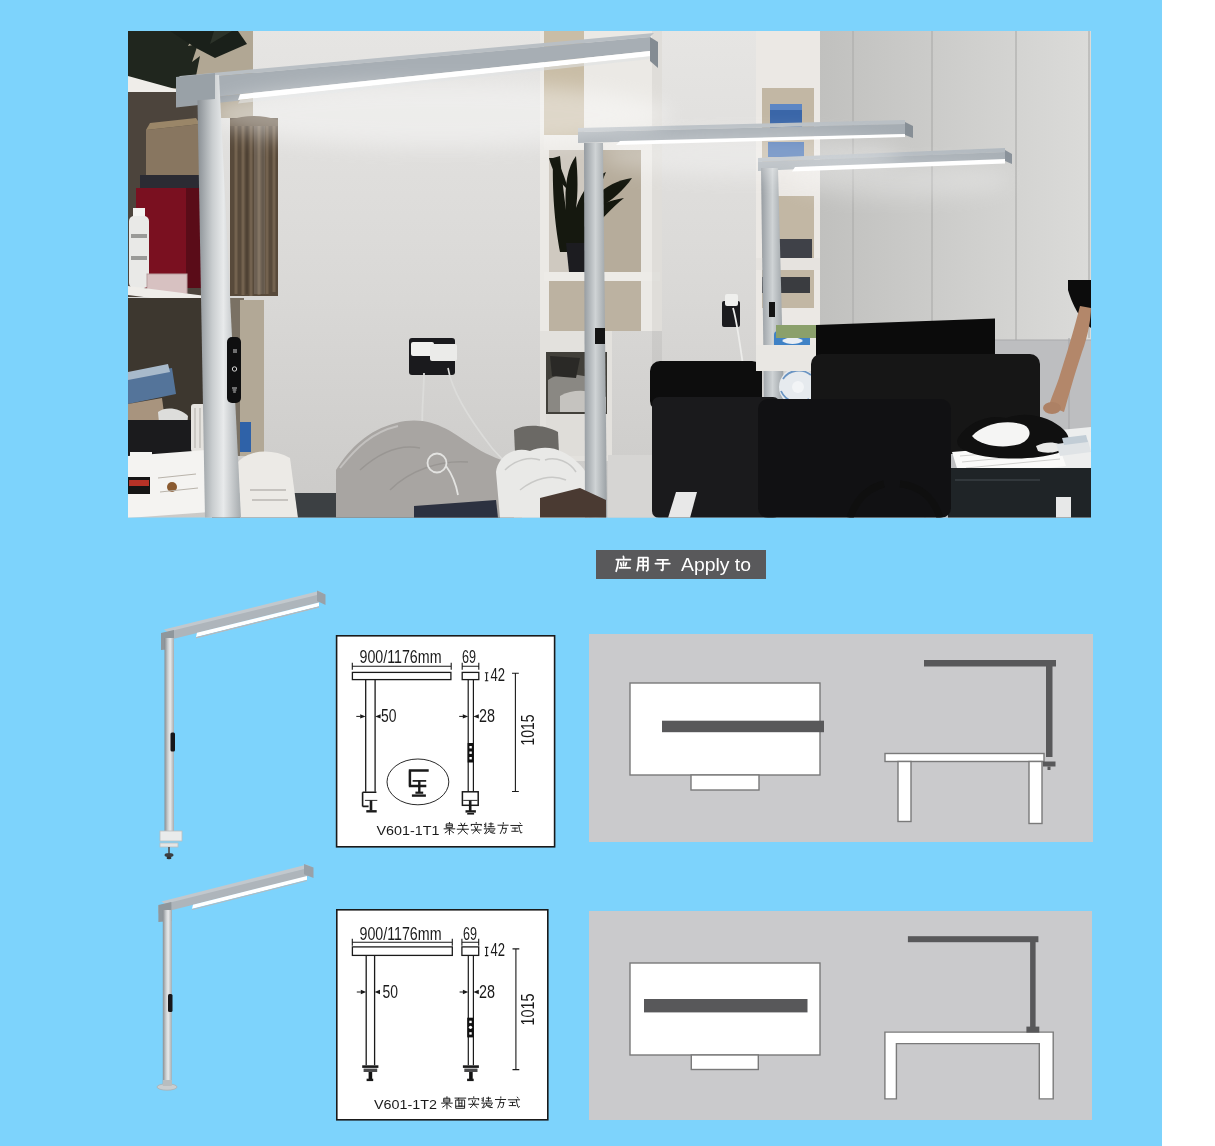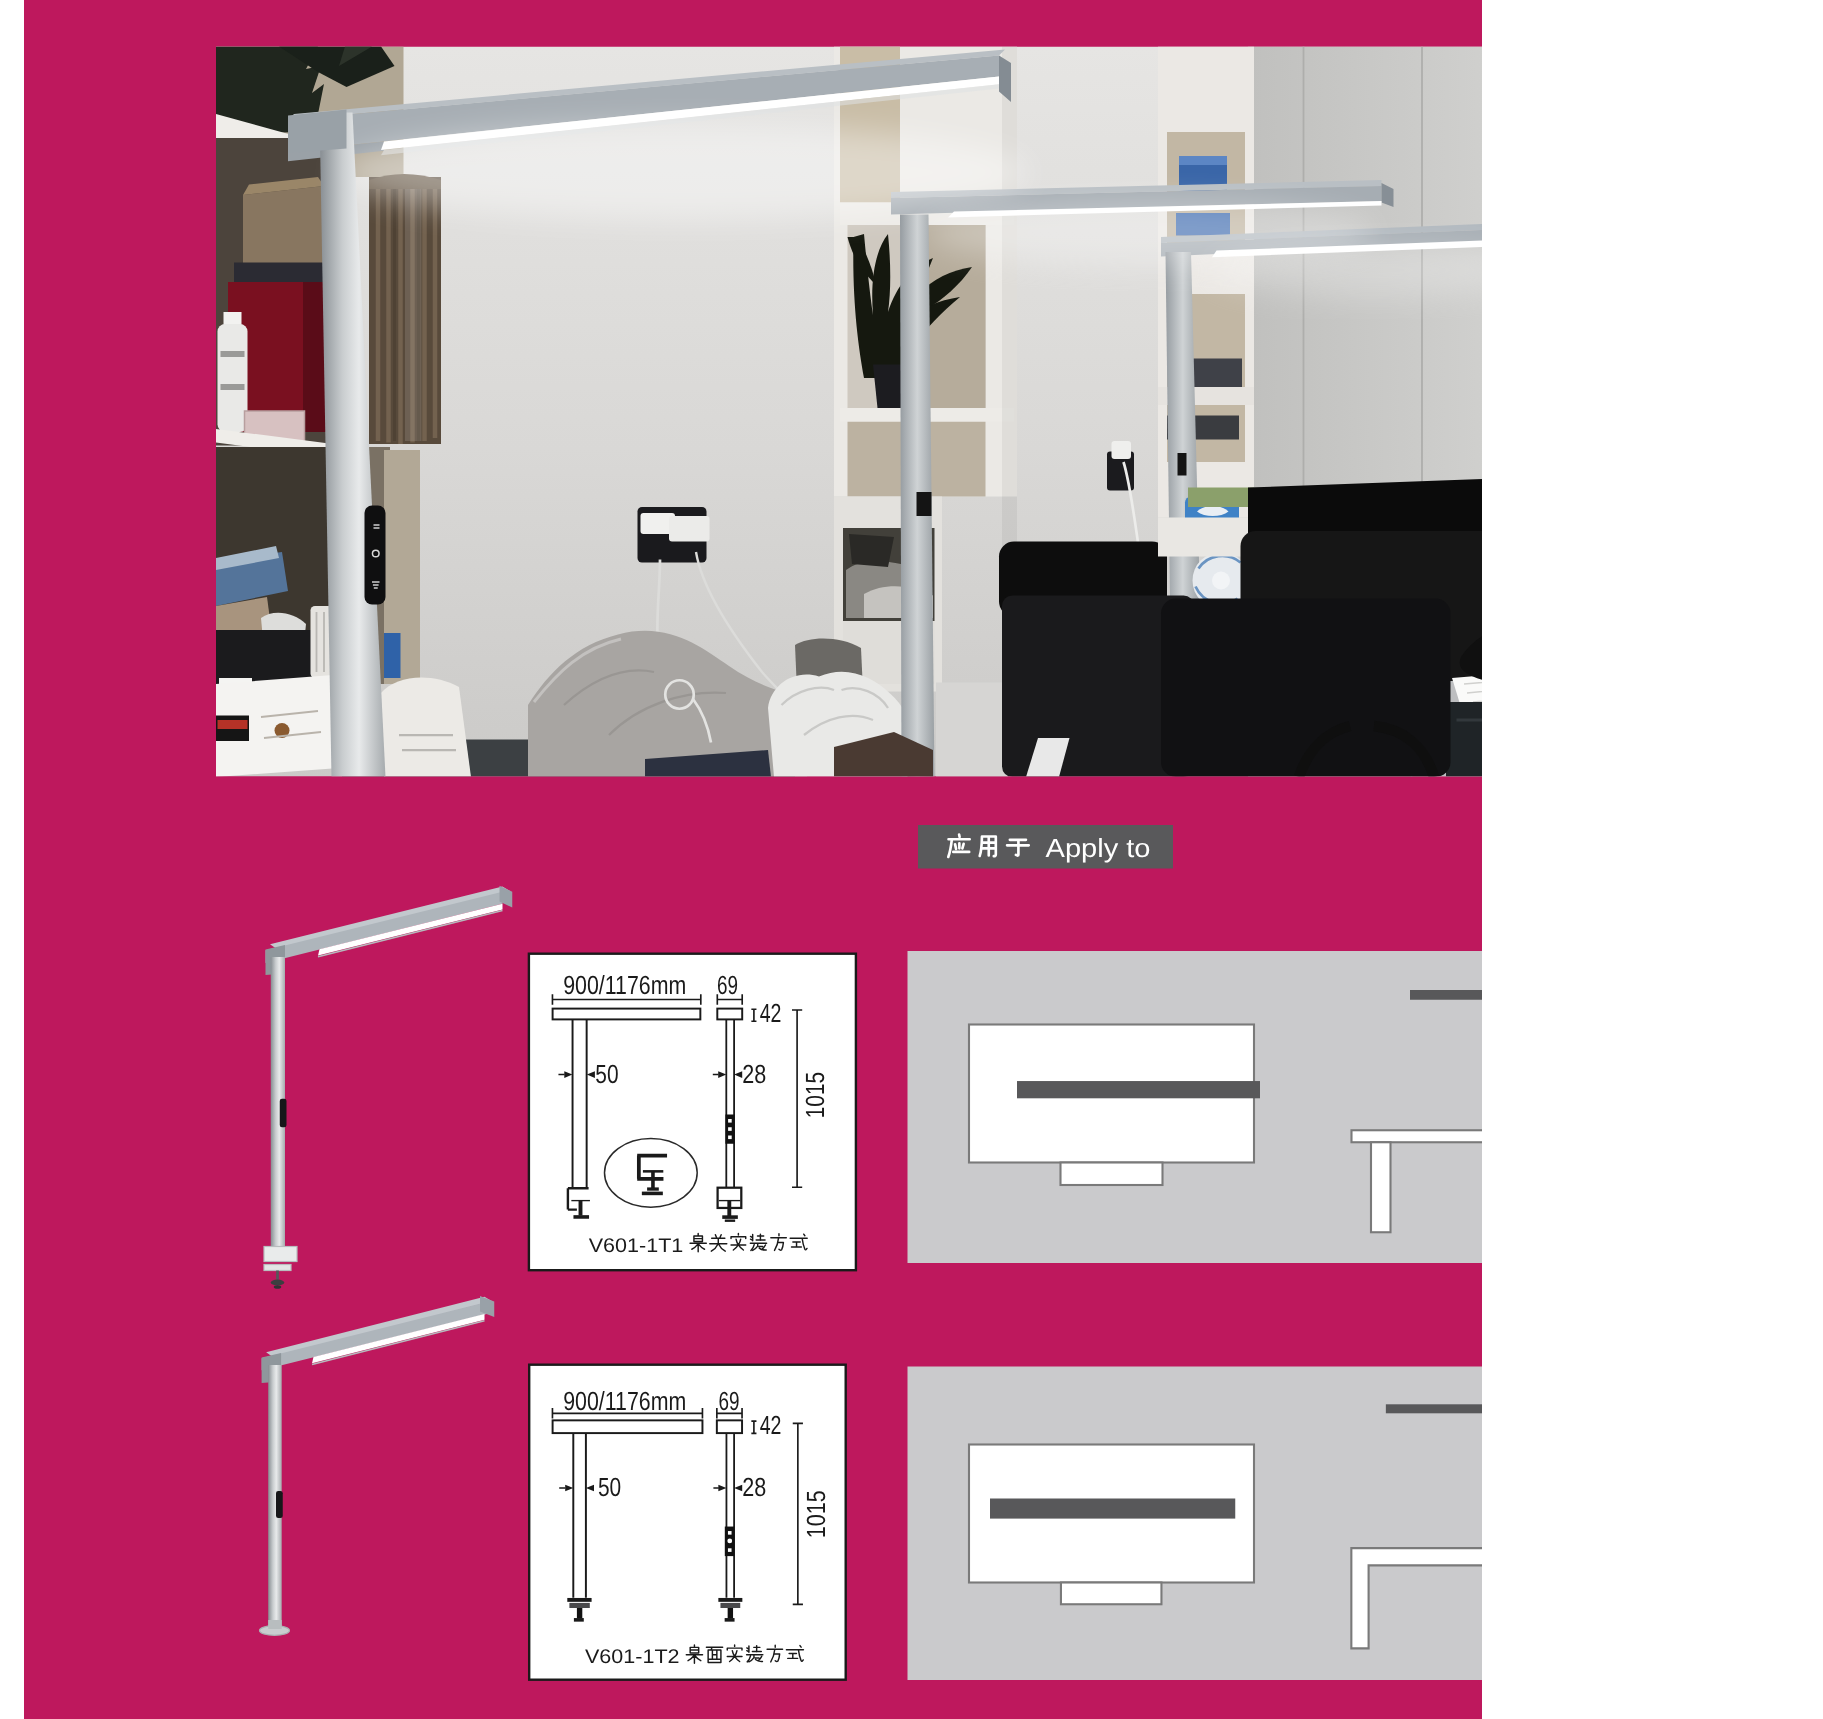--- a/index.html
+++ b/index.html
@@ -1,15 +1,15 @@
 <!DOCTYPE html>
 <html><head><meta charset="utf-8">
 <style>
 html,body{margin:0;padding:0;background:#ffffff;}
-#page{position:relative;width:972px;height:1146px;background:#be185d;overflow:hidden;font-family:"Liberation Sans",sans-serif;margin-left:16px;}
+#page{position:relative;width:1162px;height:1146px;background:#7dd3fc;overflow:hidden;font-family:"Liberation Sans",sans-serif;}
 #main{position:absolute;left:0;top:0;}
 text{font-family:"Liberation Sans",sans-serif;}
 </style></head>
 <body>
 <div id="page">
 <svg id="main" width="1215" height="1146" viewBox="0 0 1215 1146">
 <defs>
 <filter id="soft" x="-40%" y="-40%" width="180%" height="180%">
           <feGaussianBlur stdDeviation="10"></feGaussianBlur>
         </filter>

